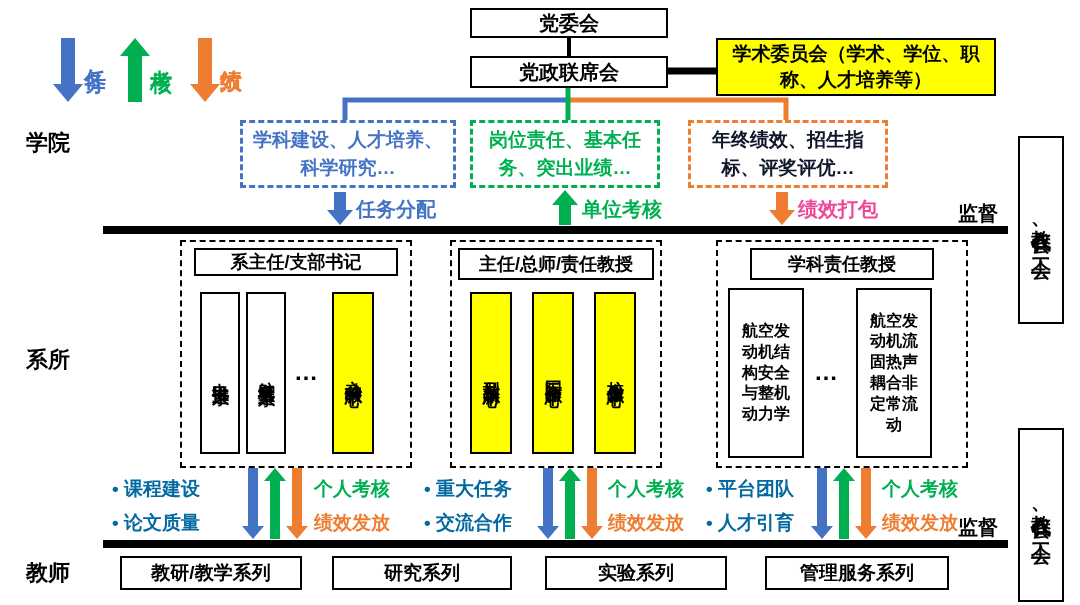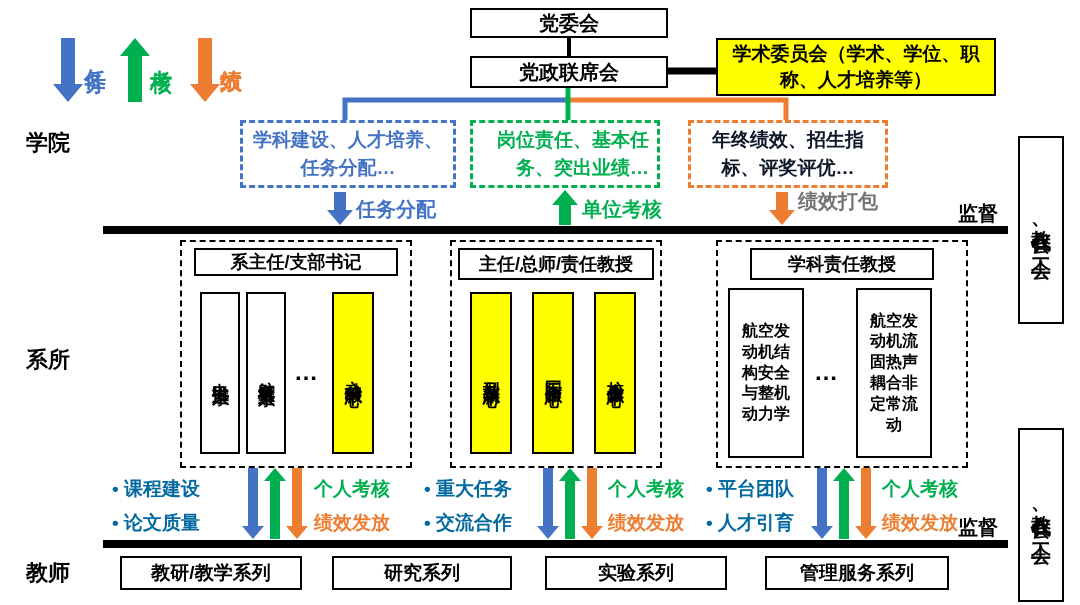--- a/index.html
+++ b/index.html
@@ -63,27 +63,27 @@
   <div class="abs f22" style="left:220px;top:36px;color:#ED7D31;"><span class="vspan">绩效</span></div>
 
   <div class="box f20" style="left:470px;top:8px;width:198px;height:30px;font-family:Liberation Mono, monospace;">党委会</div>
   <div class="box f20" style="left:470px;top:56px;width:198px;height:32px;">党政联席会</div>
   <div class="box yellow f19" style="left:716px;top:38px;width:280px;height:58px;padding:14px 8px;line-height:1.35;">学术委员会（学术、学位、职称、人才培养等）</div>
 
   <div class="label f22" style="left:26px;top:128px;">学院</div>
   <div class="label f22" style="left:26px;top:345px;">系所</div>
   <div class="label f22" style="left:26px;top:558px;">教师</div>
 
-  <div class="dashed-scope blue" style="left:240px;top:120px;width:216px;height:68px;">学科建设、人才培养、任务分配…</div>
-  <div class="dashed-scope green" style="left:470px;top:120px;width:190px;height:68px;text-align:right;">岗位责任、基本任务、突出业绩…</div>
+  <div class="dashed-scope blue" style="left:240px;top:120px;width:216px;height:68px;">学科建设、人才培养、科学研究…</div>
+  <div class="dashed-scope green" style="left:470px;top:120px;width:190px;height:68px;">岗位责任、基本任务、突出业绩…</div>
   <div class="dashed-scope orange" style="left:688px;top:120px;width:200px;height:68px;">年终绩效、招生指标、评奖评优…</div>
 
   <div class="label f20" style="left:356px;top:196px;color:#4472C4;">任务分配</div>
   <div class="label f20" style="left:582px;top:196px;color:#00B050;">单位考核</div>
-  <div class="label f20" style="left:798px;top:188px;color:#737373;">绩效打包</div>
+  <div class="label f20" style="left:798px;top:196px;color:#ec4899;">绩效打包</div>
 
   <div class="bar" style="left:103px;top:226px;width:905px;"></div>
   <div class="label f20" style="left:958px;top:200px;">监督</div>
 
   <div class="box f20" style="left:1018px;top:136px;width:46px;height:188px;">
       <span class="vspan">教代会、工会</span>
     </div>
   <div class="box f20" style="left:1018px;top:428px;width:46px;height:174px;">
       <span class="vspan">教代会、工会</span>
     </div>

